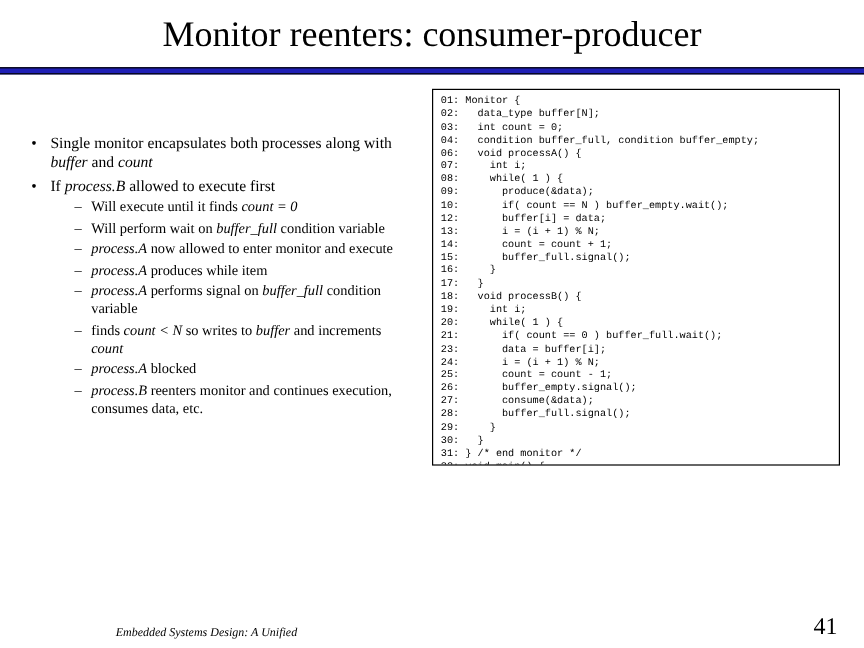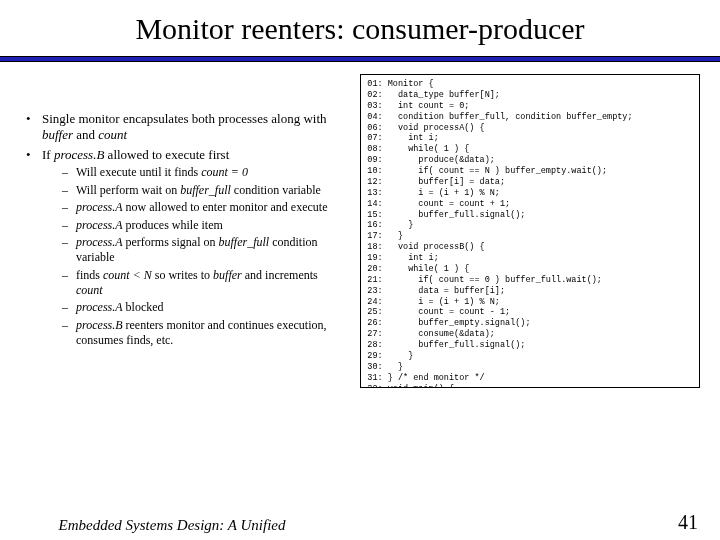--- a/index.html
+++ b/index.html
@@ -78,21 +78,21 @@
     bottom: 6px;
     left: 0;
     right: 0;
     display: flex;
     justify-content: space-between;
     align-items: flex-end;
     padding: 0 22px;
   }
   .footer-left {
     font-style: italic;
-    font-size: 15px;
+    font-size: 10px;
     text-align: center;
     line-height: 1.2;
     width: 300px;
   }
   .footer-right {
     font-size: 20px;
   }
   em, .it { font-style: italic; }
 </style>
 </head>
@@ -111,21 +111,21 @@
         <li>
           <span>If </span><em>process.B</em><span> allowed to execute first</span>
           <ul class="sub">
             <li><span>Will execute until it finds </span><em>count = 0</em></li>
             <li><span>Will perform wait on </span><em>buffer_full</em><span> condition variable</span></li>
             <li><em>process.A</em><span> now allowed to enter monitor and execute</span></li>
             <li><em>process.A</em><span> produces while item</span></li>
             <li><em>process.A</em><span> performs signal on </span><em>buffer_full</em><span> condition variable</span></li>
             <li><span>finds </span><em>count &lt; N</em><span> so writes to </span><em>buffer</em><span> and increments </span><em>count</em></li>
             <li><em>process.A</em><span> blocked</span></li>
-            <li><em>process.B</em><span> reenters monitor and continues execution, consumes finds, etc.</span></li>
+            <li><em>process.B</em><span> reenters monitor and continues execution, consumes data, etc.</span></li>
           </ul>
         </li>
       </ul>
     </div>
 
     <div class="right">
       <div class="codebox">01: Monitor {
 02:   data_type buffer[N];
 03:   int count = 0;
 04:   condition buffer_full, condition buffer_empty;

